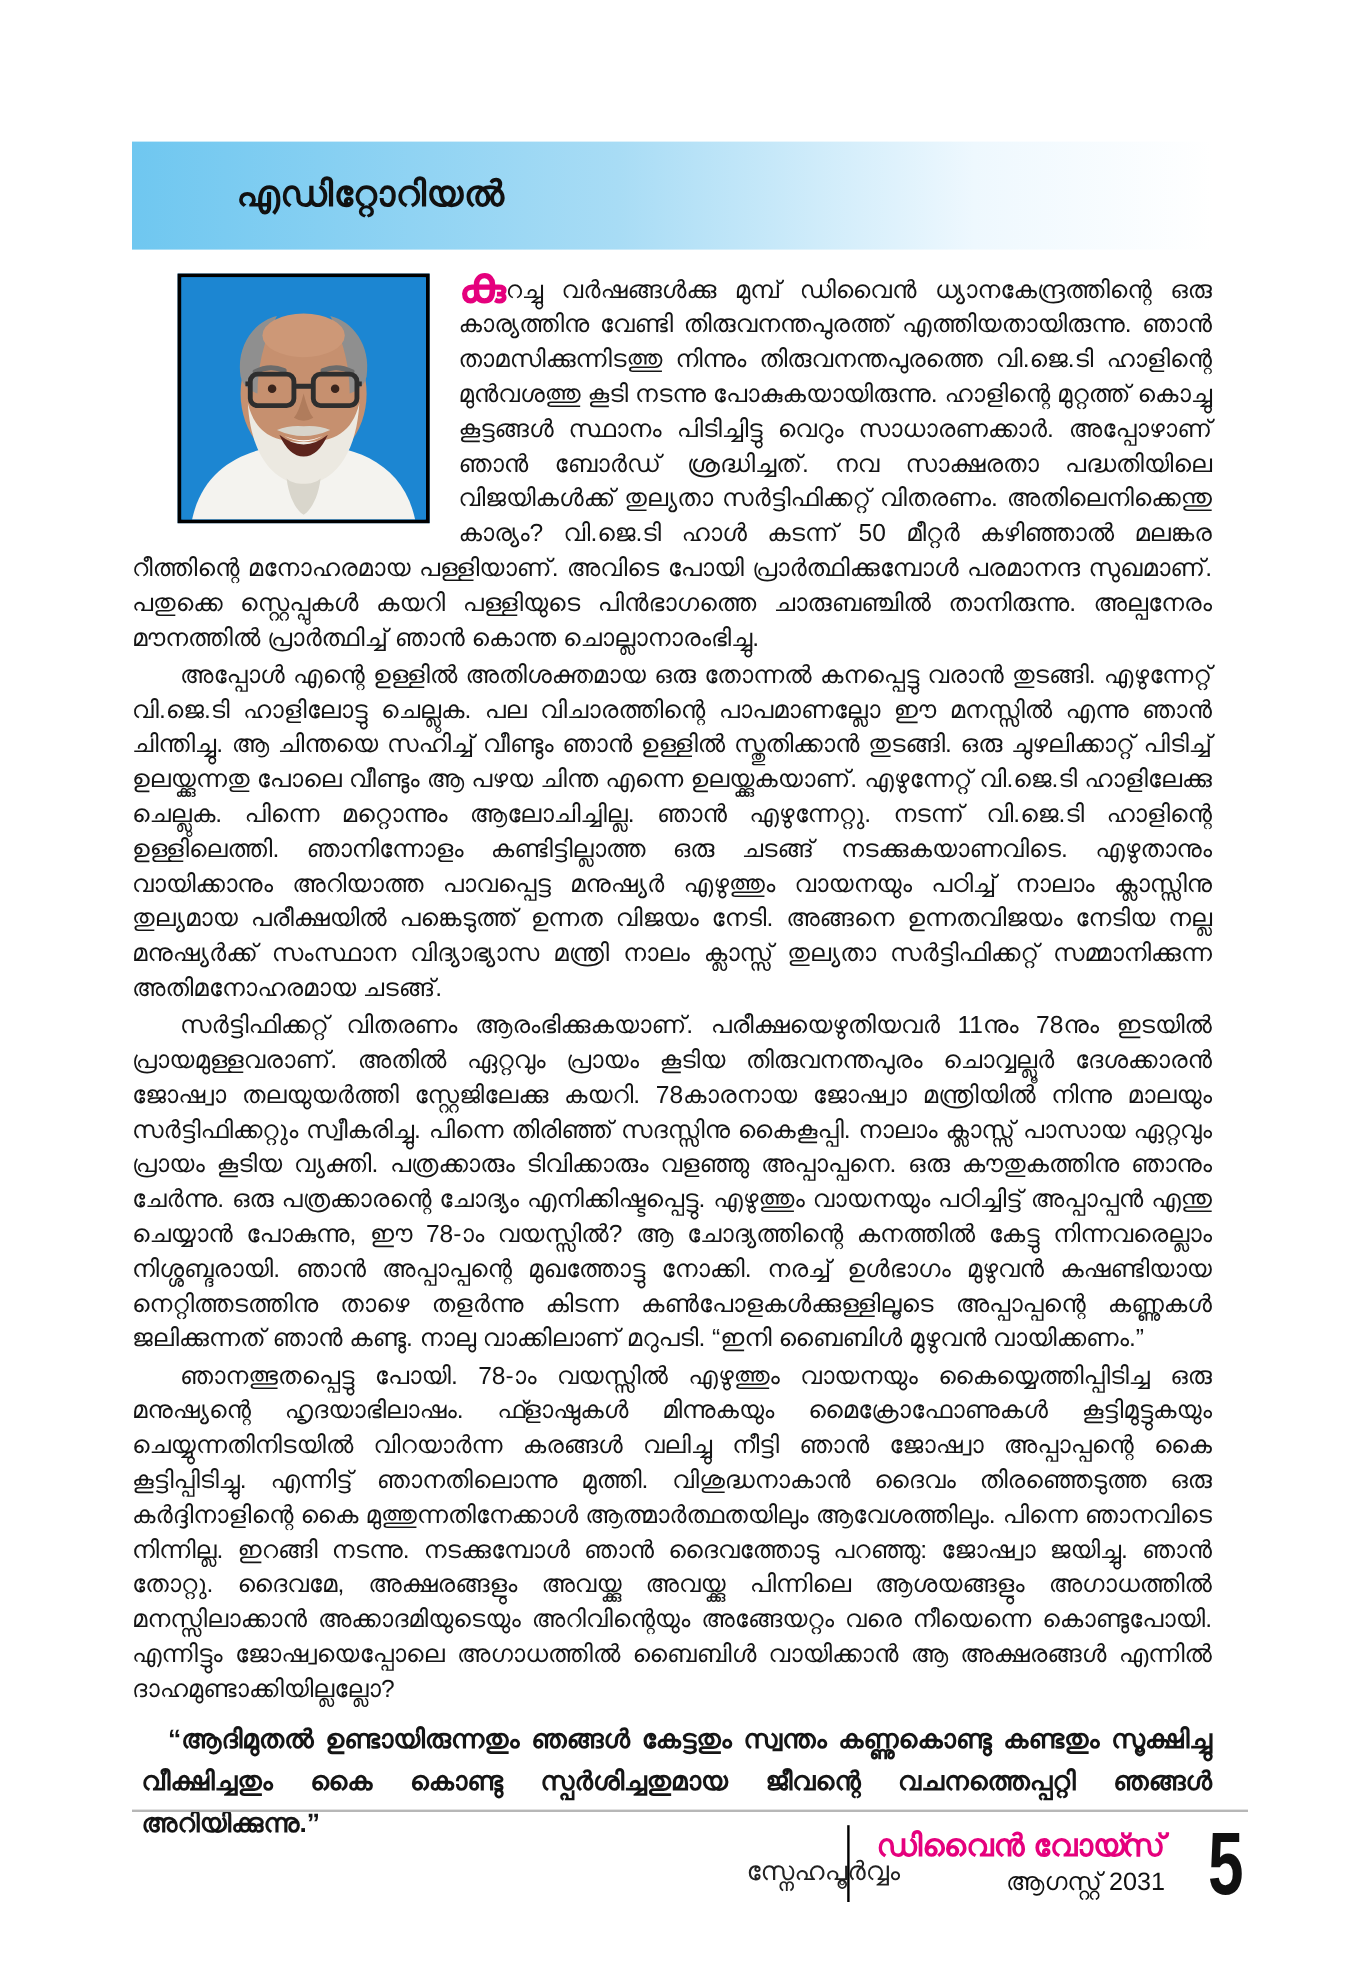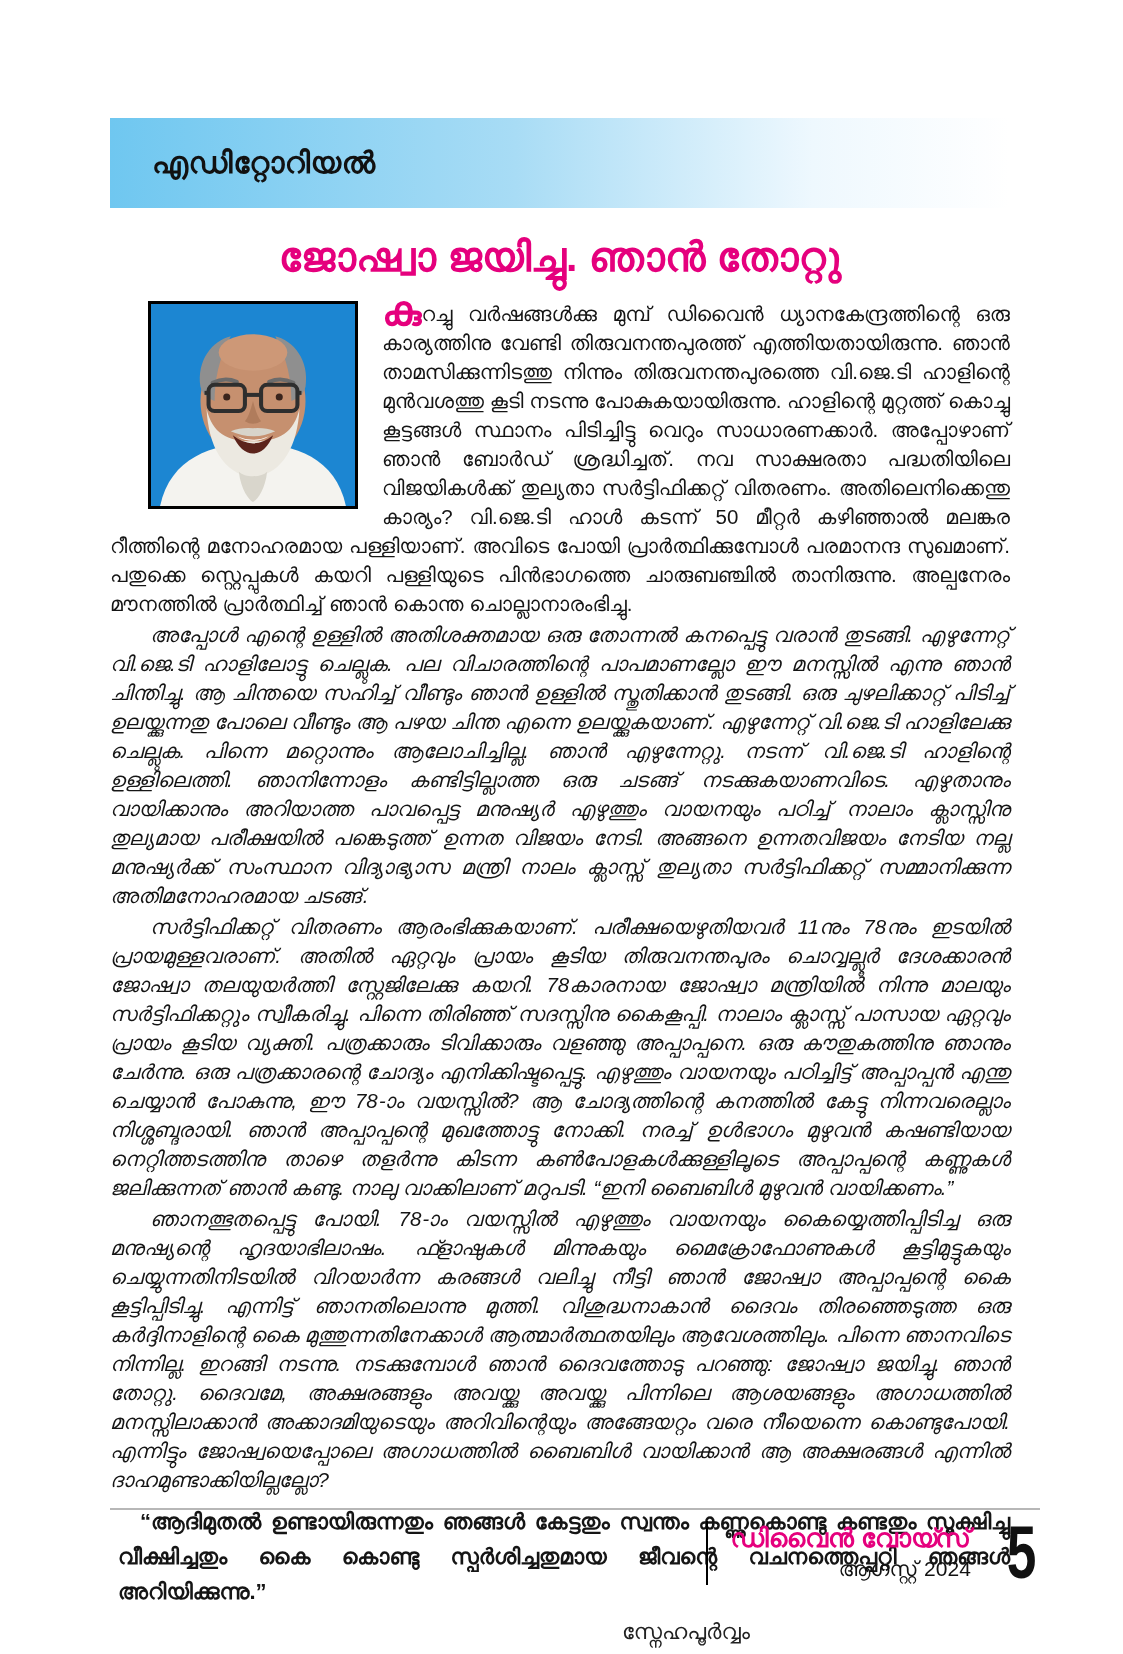--- a/index.html
+++ b/index.html
@@ -16,39 +16,39 @@
     overflow:hidden;margin:0 auto;
   }
   .content{width:900px;margin-left:110px;}
   
   .header-band{
     margin-top:118px;height:90px;width:900px;
     background:linear-gradient(90deg,var(--band-blue) 0%, #a8dcf5 45%, #eef8fe 78%, #ffffff 100%);
     display:flex;align-items:center;
   }
   .header-band .label{
-    font-size:30px;font-weight:bold;color:#111;padding-left:42px;letter-spacing:.5px;
+    font-size:30px;font-weight:bold;color:#111;padding-left:87px;letter-spacing:.5px;
   }
   
   .title{
     margin-top:26px;text-align:center;
     font-size:41px;font-weight:bold;color:var(--accent-magenta);
     letter-spacing:0;
   }
   
   .body-text{margin-top:16px;font-size:20.5px;line-height:29px;text-align:justify;color:#151515;}
   .photo-frame{
     float:left;width:210px;height:208px;border:3px solid #000;
     margin:4px 24px 10px 38px;background:var(--photo-background-blue);
   }
   .photo-frame svg{display:block;width:100%;height:100%;}
   .dropcap{
     color:var(--accent-magenta);font-weight:bold;font-size:42px;line-height:28px;vertical-align:-4px;
   }
-  p.para{text-indent:40px;margin-top:2px;font-style:italic;}
+  p.para{text-indent:40px;margin-top:2px;}
   
   .quote{
     margin-top:10px;margin-left:8px;
     font-weight:bold;font-size:22px;line-height:35px;text-align:justify;
   }
   .quote .q-text{display:block;text-indent:22px;}
   .quote .q-ref{display:block;font-size:21px;}
   
   .sig-block{position:relative;margin-left:512px;margin-top:8px;width:300px;min-height:108px;}
   .signoff{font-size:22px;color:#222;}
@@ -69,21 +69,20 @@
 </head>
 <body>
 
 <div class="page">
 
   <div class="content">
     <div class="header-band">
       <span class="label">എഡിറ്റോറിയൽ</span>
     </div>
 
-    <h1 class="title">ജോഷ്വാ ജയിച്ചു. ഞാൻ തോറ്റു</h1>
 
     <div class="body-text clearfix">
 
       <div class="photo-frame">
         <svg viewBox="0 0 200 200" aria-hidden="true">
           <rect x="0" y="0" width="200" height="200" fill="#1c86d2"></rect>
 
           <path d="M8,200 C18,152 60,138 100,138 C140,138 182,152 192,200 Z" fill="#f4f3ef"></path>
           <path d="M92,140 L100,160 L108,140 Z" fill="#e3e1da"></path>
 
@@ -136,19 +135,19 @@
       </div>
     </div>
   </div>
 
   <div class="footer">
     <div class="footer-rule"></div>
     <div class="footer-content">
       <div class="vbar"></div>
       <div class="footer-text">
         <div class="magazine">ഡിവൈൻ വോയ്സ്</div>
-        <div class="issue">ആഗസ്റ്റ് 2024</div>
+        <div class="issue">ആഗസ്റ്റ് 2031</div>
       </div>
       <div class="pagenum">5</div>
     </div>
   </div>
 
 </div>
 
 </body></html>

